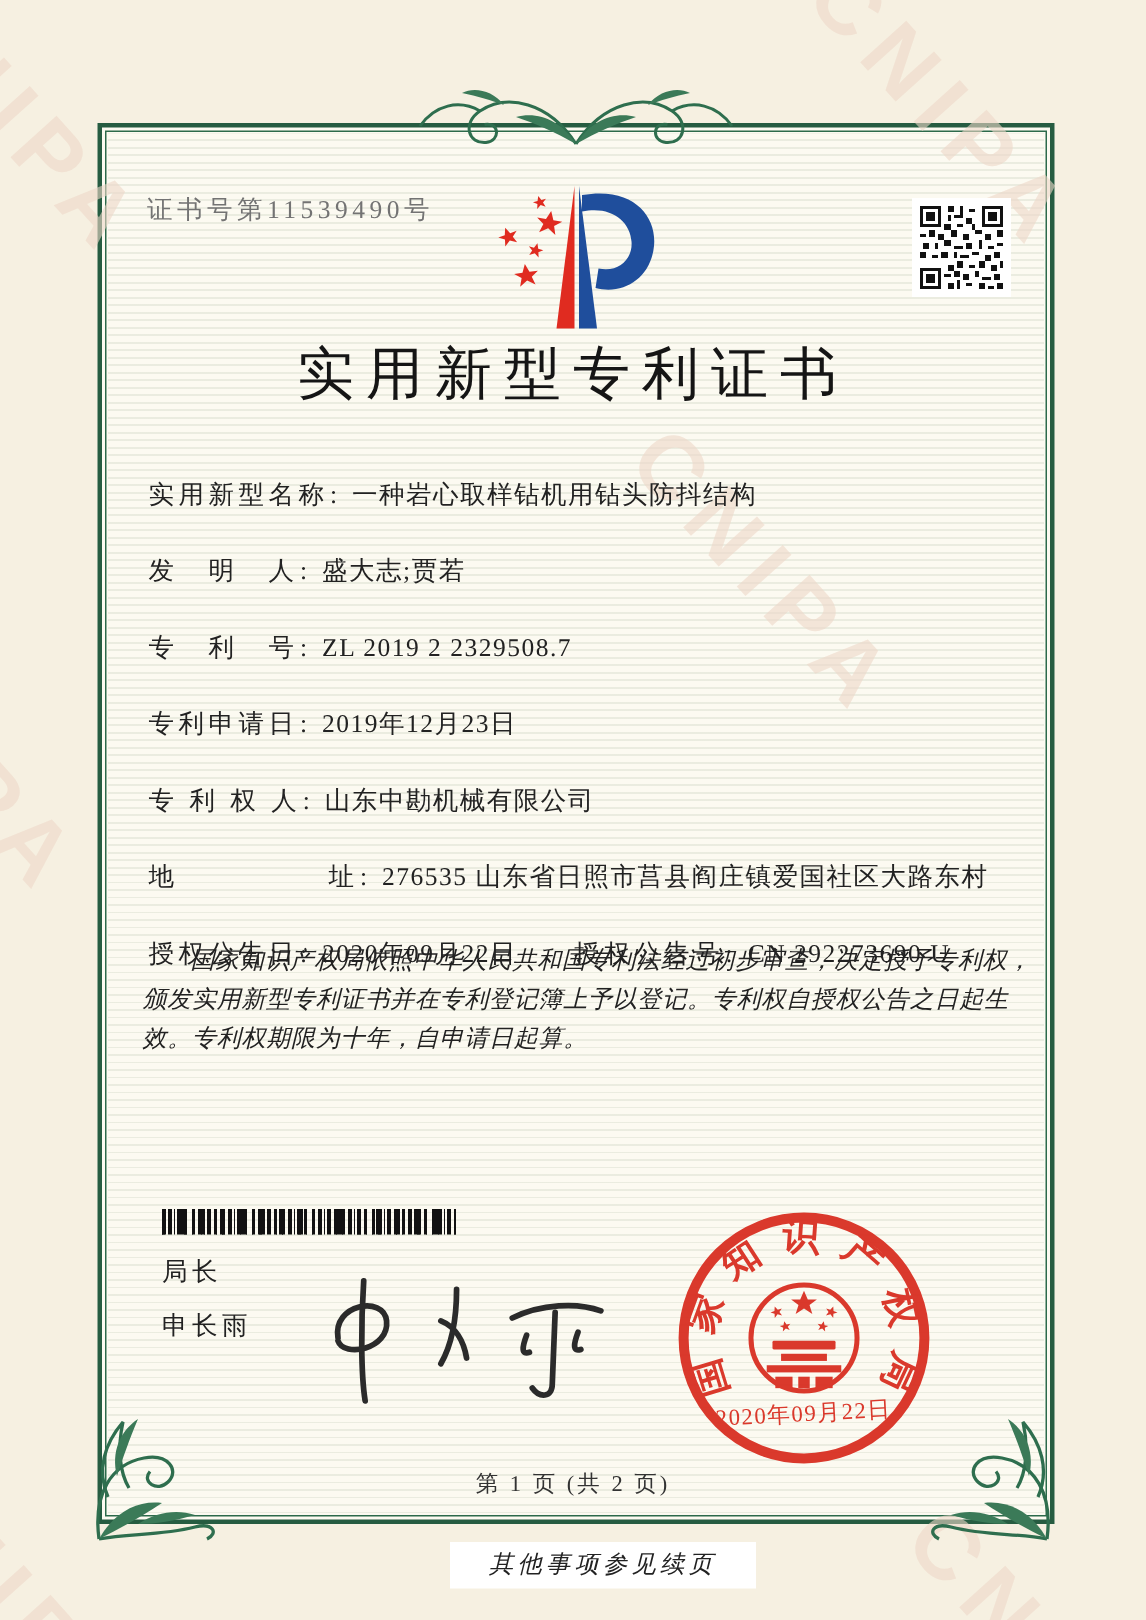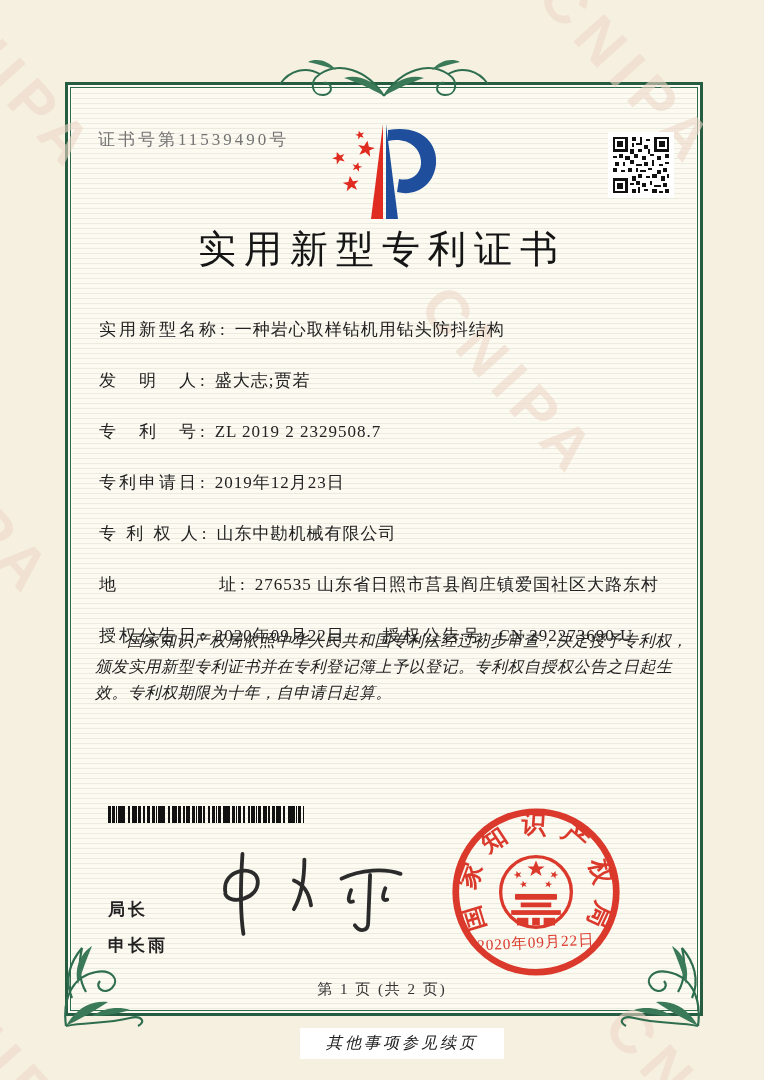--- a/index.html
+++ b/index.html
@@ -60,21 +60,21 @@
     font-size:16px; line-height:26px; font-style:italic; letter-spacing:.5px;
   }
   .paras p{margin:0; text-indent:2em;}
   .barcode{
     position:absolute; left:108px; top:806px; width:196px; height:17px;
     background:
       repeating-linear-gradient(90deg,#111 0 2px,transparent 2px 5px),
       repeating-linear-gradient(90deg,#111 0 1px,transparent 1px 4px),
       repeating-linear-gradient(90deg,#111 0 3px,transparent 3px 13px);
   }
-  .officer{position:absolute; left:108px; top:898px; font-size:17px; letter-spacing:3px;font-weight:bold;}
+  .officer{position:absolute; left:108px; top:836px; font-size:17px; letter-spacing:3px;}
   .officer div{margin-bottom:13px;}
   .signature{position:absolute; left:212px; top:842px;}
   .seal{position:absolute; left:450px; top:806px;}
   .page-info{
     position:absolute; left:0; top:980px; width:764px; text-align:center;
     font-size:15px; letter-spacing:2px; color:#333;
   }
   .footer-note{
     position:absolute; left:0; top:1028px; width:764px; text-align:center; z-index:3;
   }

